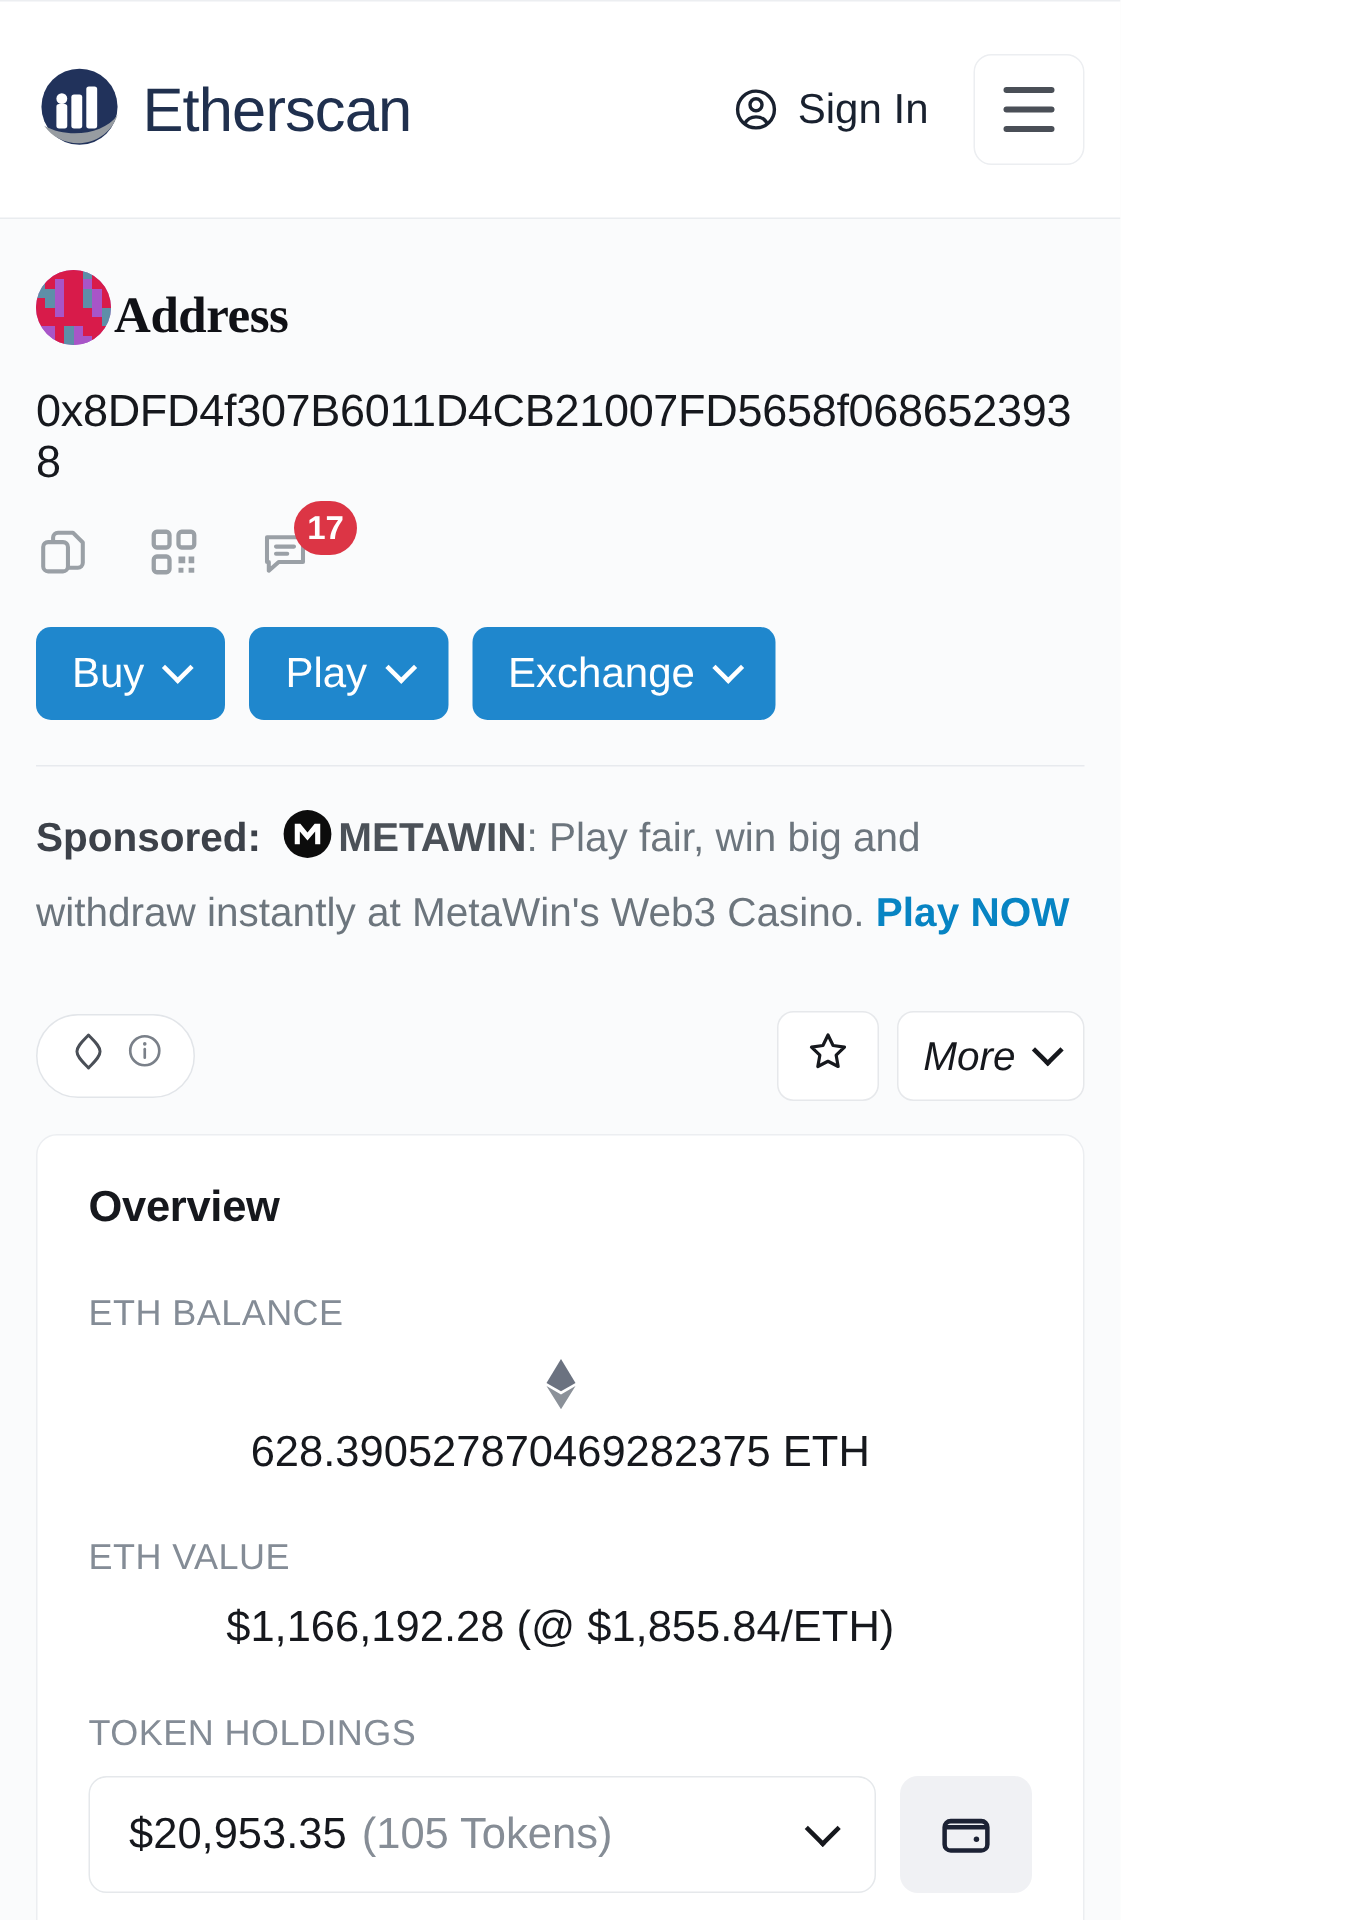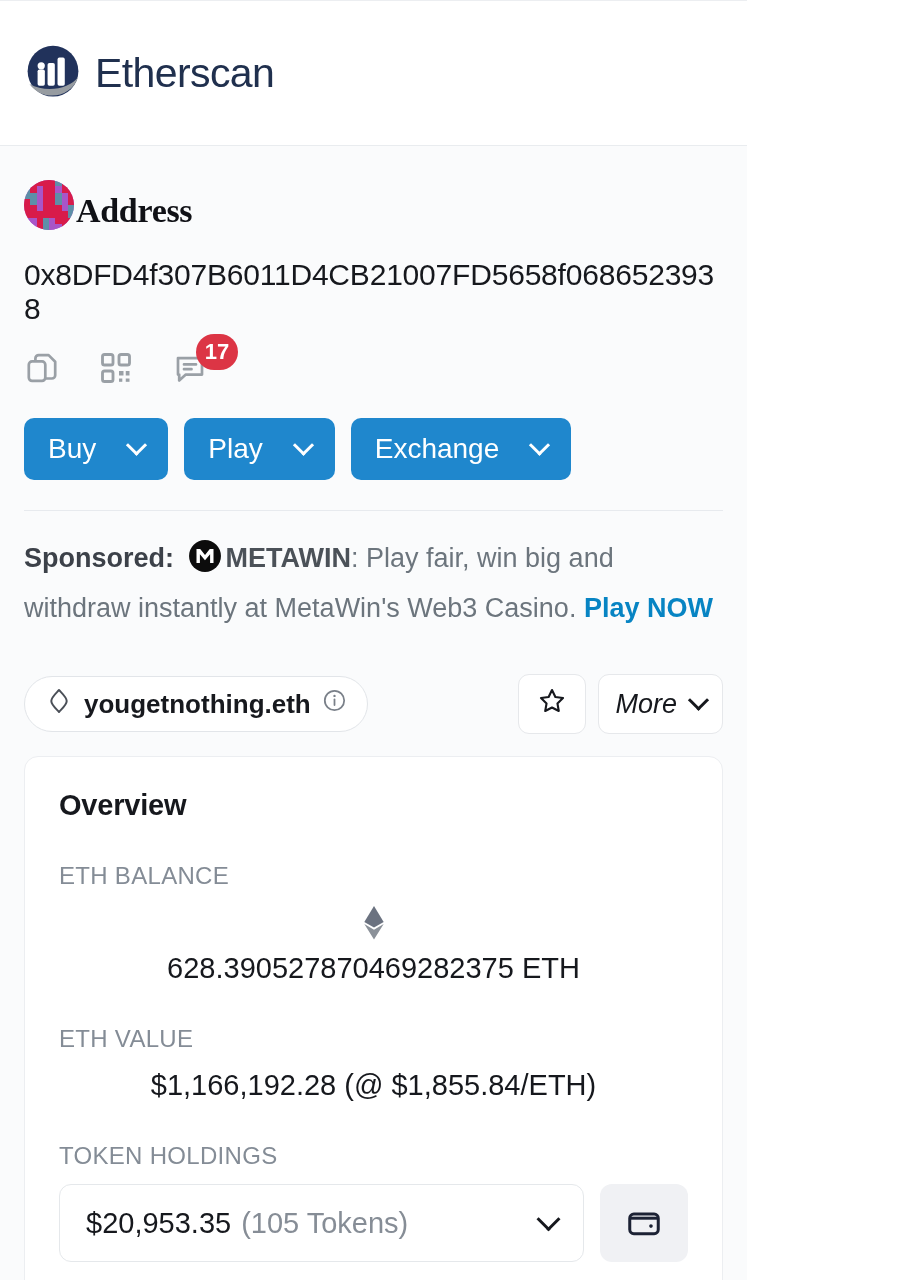--- a/index.html
+++ b/index.html
@@ -152,21 +152,21 @@
     background: #1f87cd;
     color: #ffffff;
     border: none;
     border-radius: 10px;
     height: 62px;
     padding: 0 24px;
     font-size: 28px;
     font-family: "Liberation Sans", sans-serif;
     display: inline-flex;
     align-items: center;
-    gap: 33px;
+    gap: 15px;
     cursor: pointer;
   }
   .chev {
     display: inline-block;
     width: 15px; height: 15px;
     border-right: 3px solid currentColor;
     border-bottom: 3px solid currentColor;
     transform: rotate(45deg) translate(-3px,-3px);
   }
 
@@ -314,20 +314,38 @@
           <rect x="15" y="28" width="8" height="18" rx="2" fill="#fff"></rect>
           <rect x="26" y="21" width="8" height="25" rx="2" fill="#fff"></rect>
           <rect x="37" y="15" width="8" height="31" rx="2" fill="#fff"></rect>
           <circle cx="19" cy="24" r="4" fill="#fff"></circle>
           <path d="M6 44 C20 64 52 60 60 36 C50 50 24 54 6 44 Z" fill="#979ca1"></path>
         </svg>
       </span>
       <span class="brand-name">Etherscan</span>
     </div>
 
+    <div class="header-right">
+      <div class="signin">
+        <span>
+          <svg width="32" height="32" viewBox="0 0 24 24" fill="none" stroke="#19212f" stroke-width="1.7">
+            <circle cx="12" cy="12" r="9.2"></circle>
+            <circle cx="12" cy="9.6" r="3"></circle>
+            <path d="M6.3 19.2a6.4 6.4 0 0 1 11.4 0"></path>
+          </svg>
+        </span>
+        <span>Sign In</span>
+      </div>
+
+      <button class="burger">
+        <span></span>
+        <span></span>
+        <span></span>
+      </button>
+    </div>
   </header>
 
   <div class="body-wrap">
 
     <div class="addr-head">
       <span>
         <svg class="identicon" viewBox="0 0 8 8" shape-rendering="crispEdges" aria-hidden="true">
           <rect width="8" height="8" fill="#a855c8"></rect>
           <rect x="0" y="0" width="1" height="2" fill="#5e8fa8"></rect>
           <rect x="1" y="0" width="2" height="1" fill="#d81b4a"></rect>
@@ -419,21 +437,20 @@
       <a class="cta" href="#">Play NOW</a>
     </div>
 
     <div class="ens-row">
       <span class="ens-pill">
         <span>
           <svg width="28" height="28" viewBox="0 0 24 24" fill="none" stroke="#4a4f57" stroke-width="1.7" stroke-linejoin="round">
             <path d="M12 2.6 C15.6 6.4 18.6 9 18.6 12 C18.6 15 15.6 17.6 12 21.4 C8.4 17.6 5.4 15 5.4 12 C5.4 9 8.4 6.4 12 2.6 Z"></path>
           </svg>
         </span>
-        <span>yougetnothing.eth</span>
         <span>
           <svg width="25" height="25" viewBox="0 0 24 24" fill="none" stroke="#7a8089" stroke-width="1.7">
             <circle cx="12" cy="12" r="9.3"></circle>
             <path d="M12 11v5.4" stroke-linecap="round"></path>
             <circle cx="12" cy="7.6" r="1.15" fill="#7a8089" stroke="none"></circle>
           </svg>
         </span>
       </span>
 
       <span class="ens-right">

